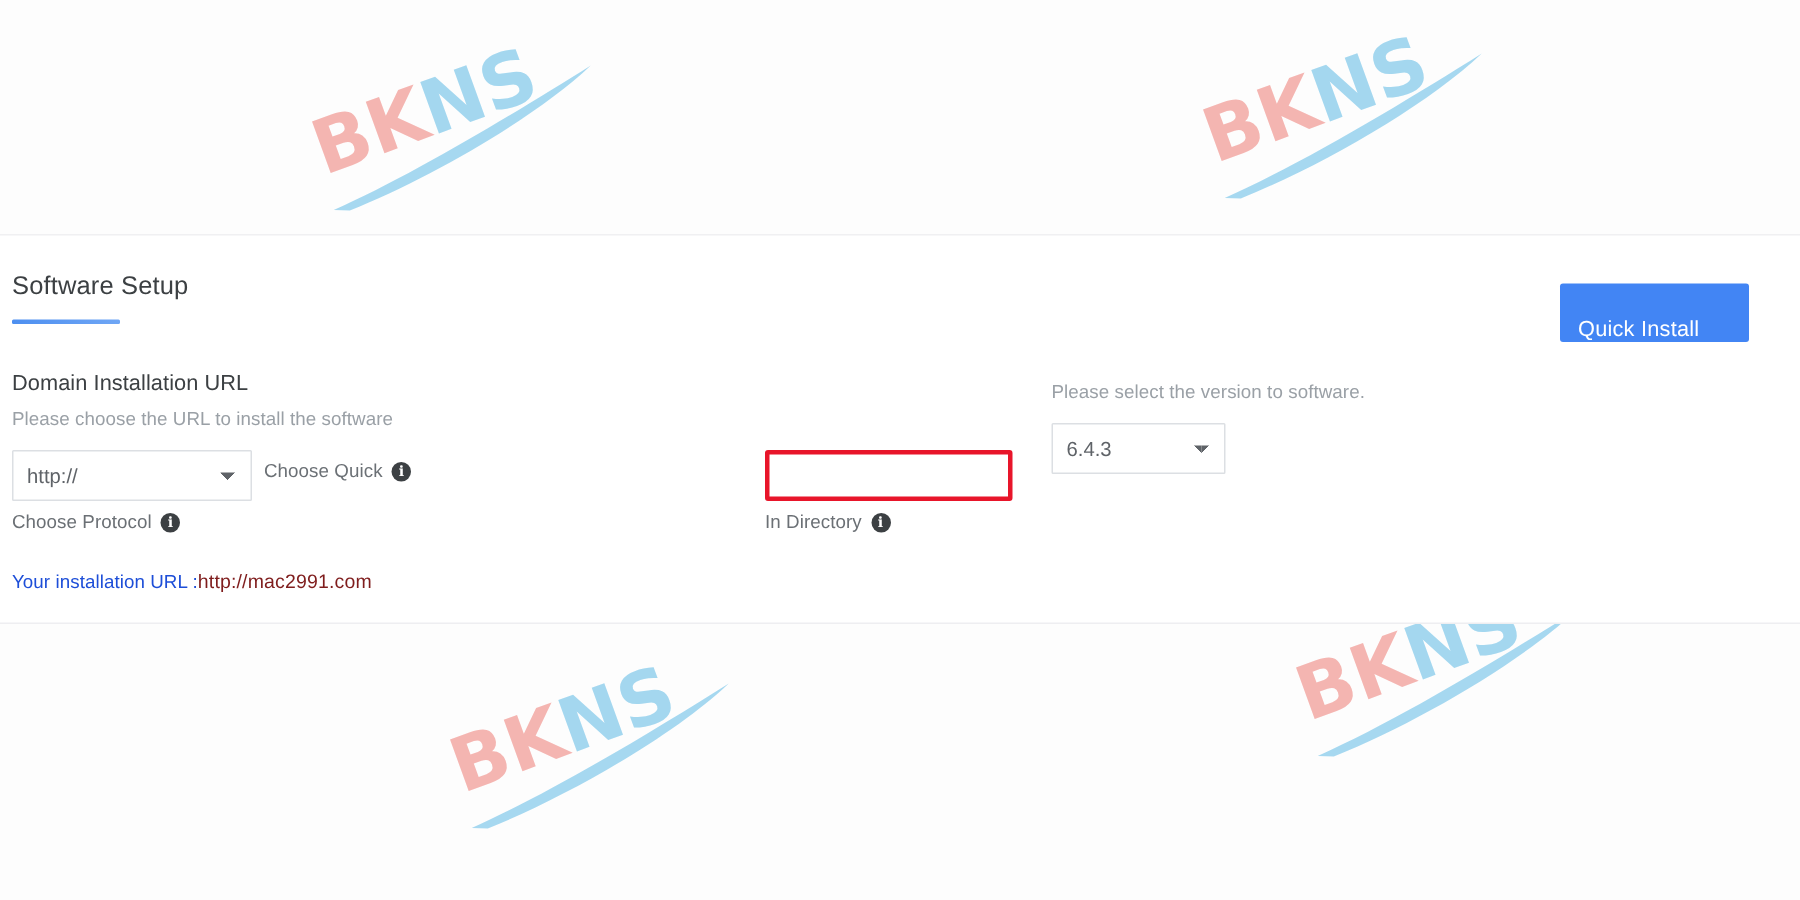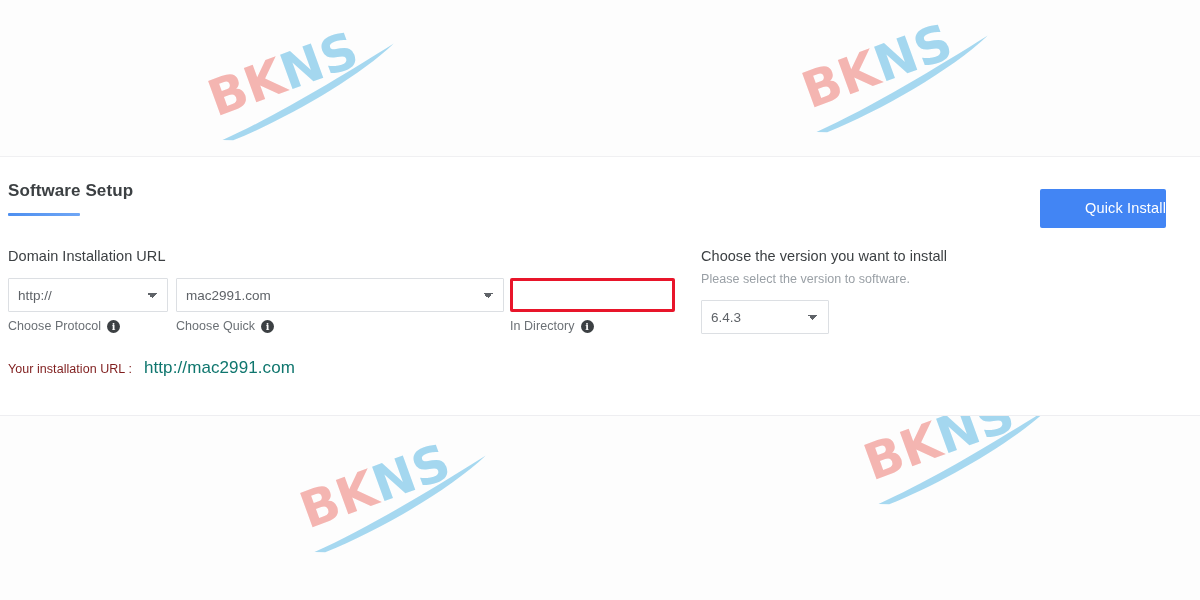--- a/index.html
+++ b/index.html
@@ -79,21 +79,21 @@
 
   
   #panel-header {
     position: absolute;
     left: 8px;
     top: 24px;
   }
   .panel-title {
     font-size: 17px;
     color: #3c4043;
-    font-weight: 700;
+    font-weight: 400;
     line-height: 20px;
     letter-spacing: 0.1px;
   }
   .title-underline {
     margin-top: 12px;
     width: 72px;
     height: 3px;
     background: linear-gradient(90deg, #4d8ff0 0%, #6fa6f5 100%);
     border-radius: 1px;
   }
@@ -103,26 +103,26 @@
     position: absolute;
     right: 34px;
     top: 32px;
     background: #4285f4;
     color: #ffffff;
     border: none;
     border-radius: 2px;
     font-family: "Liberation Sans", sans-serif;
     font-size: 14.5px;
     letter-spacing: 0.15px;
-    padding: 0;
+    padding: 12px;
     width: 126px;
     height: 39px;
     cursor: pointer;
     line-height: 39px;
-    text-align: right;
+    text-align: left;
   }
 
   
   .col {
     position: absolute;
   }
   #col-left  { left: 8px;   top: 90px; width: 680px; }
   #col-right { left: 701px; top: 90px; width: 460px; }
 
   .section-heading {
@@ -146,21 +146,21 @@
     display: flex;
     align-items: flex-start;
   }
 
   .field {
     position: relative;
   }
   .field.protocol  { width: 160px; }
   .field.domain    { width: 328px; margin-left: 8px; }
   .field.directory { width: 165px; margin-left: 6px; }
-  .field.version   { width: 128px; }
+  .field.version   { width: 116px; }
 
   select.ctl, input.ctl {
     box-sizing: border-box;
     width: 100%;
     height: 34px;
     padding: 0 26px 0 9px;
     font-family: "Liberation Sans", sans-serif;
     font-size: 13.5px;
     color: #5f6368;
     background: #ffffff;
@@ -218,27 +218,27 @@
   }
 
   
   #install-url-line {
     margin-top: 25px;
     display: flex;
     align-items: baseline;
   }
   .url-label {
     font-size: 12.5px;
+    color: #1d4ed8;
+    letter-spacing: 0.05px;
+  }
+  .url-value {
+    margin-left: 0;
+    font-size: 13px;
     color: #7f1d1d;
-    letter-spacing: 0.05px;
-  }
-  .url-value {
-    margin-left: 12px;
-    font-size: 17px;
-    color: #0f766e;
     letter-spacing: 0.1px;
   }
 </style>
 </head>
 <body>
 
 <div id="page">
 
   <div class="watermark wm-1">
     <div class="wm-inner">
@@ -280,37 +280,35 @@
 
     <div id="panel-header">
       <div class="panel-title">Software Setup</div>
       <div class="title-underline"></div>
     </div>
 
     <button id="quick-install">Quick Install</button>
 
     <div class="col" id="col-left">
       <div class="section-heading">Domain Installation URL</div>
+      <div class="section-sub">Please choose the URL to install the software</div>
 
       <div class="field-row">
 
         <div class="field protocol">
           <select class="ctl">
             <option>http://</option>
           </select>
           <div class="field-caption">
             <span>Choose Protocol</span>
             <span class="info-icon">i</span>
           </div>
         </div>
 
         <div class="field domain">
-          <select class="ctl">
-            <option>mac2991.com</option>
-          </select>
           <div class="field-caption">
             <span>Choose Quick</span>
             <span class="info-icon">i</span>
           </div>
         </div>
 
         <div class="field directory">
           <input class="ctl" type="text" placeholder="" style="">
           <div class="field-caption">
             <span>In Directory</span>
@@ -320,21 +318,20 @@
 
       </div>
 
       <div id="install-url-line">
         <span class="url-label">Your installation URL :</span>
         <span class="url-value">http://mac2991.com</span>
       </div>
     </div>
 
     <div class="col" id="col-right">
-      <div class="section-heading">Choose the version you want to install</div>
       <div class="section-sub">Please select the version to software.</div>
 
       <div class="field-row">
         <div class="field version">
           <select class="ctl">
             <option>6.4.3</option>
           </select>
         </div>
       </div>
     </div>

